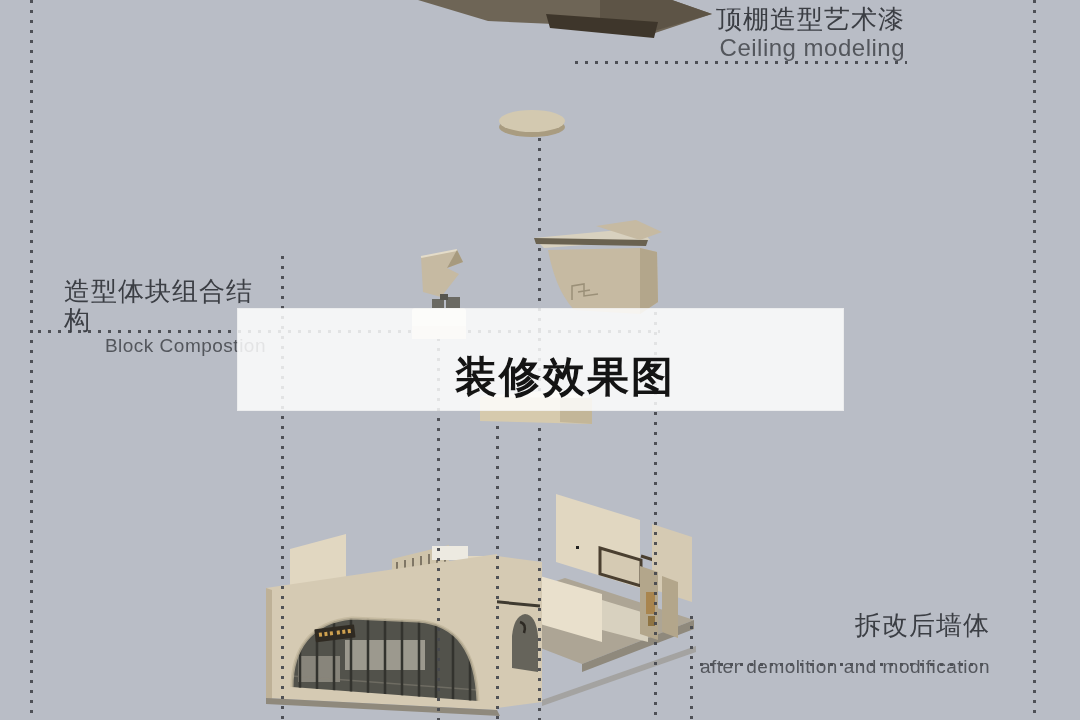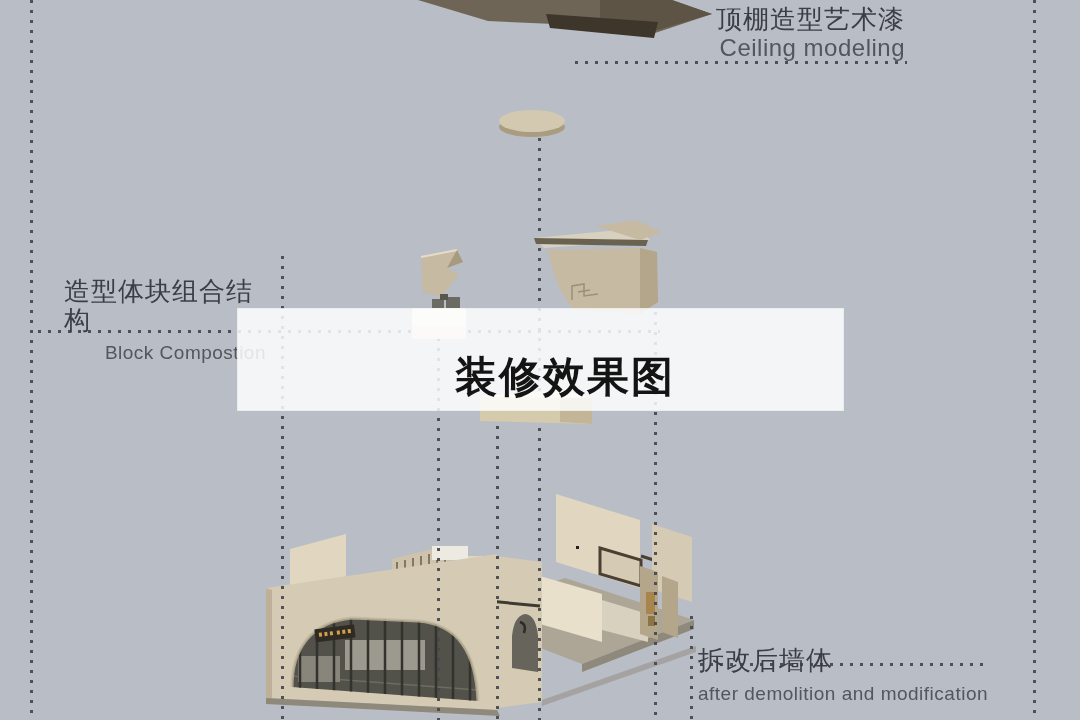--- a/index.html
+++ b/index.html
@@ -17,24 +17,24 @@
 
   
   .callout{position:absolute;z-index:3;line-height:1.12;}
   .callout .zh{color:var(--ink,#3b3e44);letter-spacing:1px;}
   .callout .en{color:var(--inkSoft,#53565c);letter-spacing:.5px;}
   .callout-ceiling{left:716px;top:5px;text-align:right;}
   .callout-ceiling .zh{font-size:26px;}
   .callout-ceiling .en{font-size:24px;margin-top:1px;}
   .callout-block{left:64px;top:277px;width:208px;text-align:left;}
   .callout-block .zh{font-size:26px;}
-  .callout-block .en{font-size:19px;text-align:right;padding-right:6px;margin-top:7px;}
-  .callout-wall{left:698px;top:646px;width:292px;}
+  .callout-block .en{font-size:19px;text-align:right;padding-right:6px;margin-top:0;}
+  .callout-wall{left:698px;top:611px;width:292px;text-align:right;}
   .callout-wall .zh{font-size:26px;}
-  .callout-wall .en{font-size:19px;margin-top:8px;}
+  .callout-wall .en{font-size:19px;margin-top:16px;}
 
   
   .title-band{position:absolute;left:237px;top:308px;width:607px;height:103px;z-index:5;
               background:var(--band,rgba(255,255,255,.84));border:1px solid rgba(0,0,0,.03);box-sizing:border-box;}
   .page-title{position:absolute;left:455px;top:341px;z-index:6;font-size:42px;font-weight:900;
               letter-spacing:2px;color:var(--titleInk,#141414);margin-top:8px;}
 
   
   .c-wall{fill:var(--wall)} .c-wallLight{fill:var(--wallLight)} .c-wallLighter{fill:var(--wallLighter)}
   .c-wallShade{fill:var(--wallShade)} .c-floor{fill:var(--floor)}

